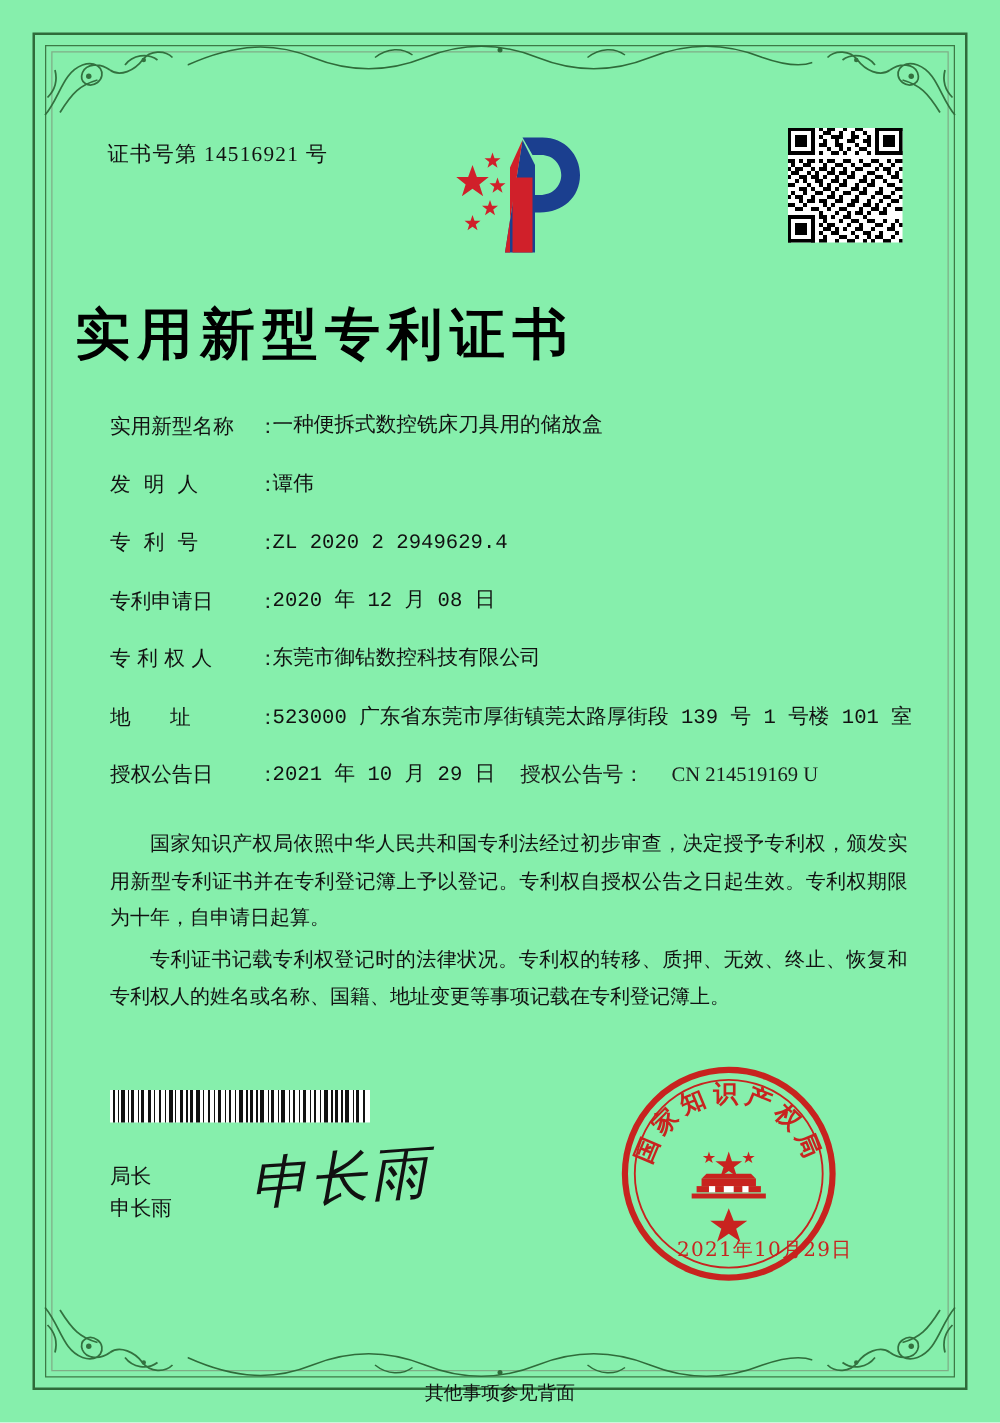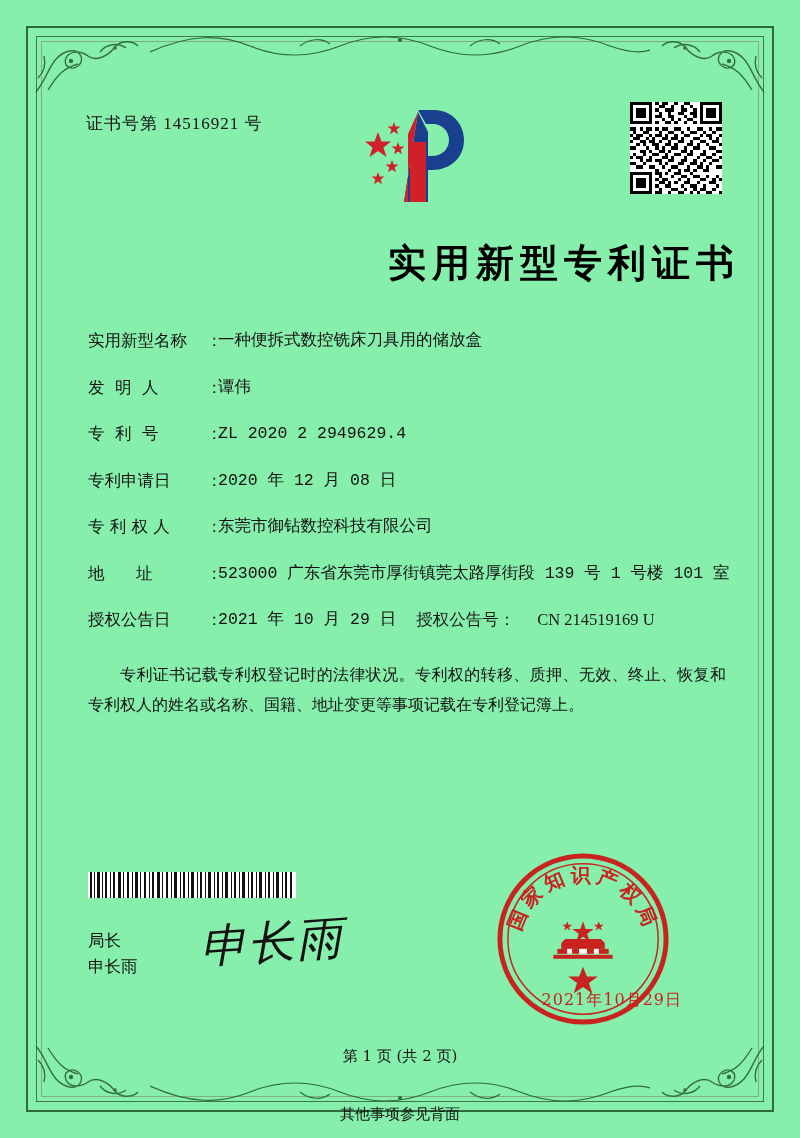--- a/index.html
+++ b/index.html
@@ -98,22 +98,22 @@
     top: 42px;
     width: 92px;
     height: 92px;
   }
   .qr svg { width:100%; height:100%; display:block; }
 
   .title {
     position: absolute;
     left: 0; right: 0;
     top: 178px;
-    text-align: right;
-    font-size: 38px;
+    text-align: left;
+    font-size: 44px;
     font-weight: bold;
     letter-spacing: 6px;
     color: #000;
     font-family: "DejaVu Serif", "Liberation Serif", serif;
   }
 
   .fields {
     position: absolute;
     left: 28px;
     right: 10px;
@@ -578,20 +578,21 @@
         <span class="field-label">授权公告日</span>
         <span class="field-colon">：</span>
         <span class="field-value">2021 年 10 月 29 日</span>
         <span class="pair-label">授权公告号</span>
         <span>：</span>
         <span class="pair-value">CN 214519169 U</span>
       </div>
     </div>
 
     <div class="paragraphs">
+      <p>国家知识产权局依照中华人民共和国专利法经过初步审查，决定授予专利权，颁发实用新型专利证书并在专利登记簿上予以登记。专利权自授权公告之日起生效。专利权期限为十年，自申请日起算。</p>
       <p>专利证书记载专利权登记时的法律状况。专利权的转移、质押、无效、终止、恢复和专利权人的姓名或名称、国籍、地址变更等事项记载在专利登记簿上。</p>
     </div>
 
     <div class="barcode">
       <svg viewBox="0 0 208 26" shape-rendering="crispEdges">
         <rect width="208" height="26" fill="#fff"></rect>
         <g fill="#111">
           <rect x="2" y="0" width="2" height="26"></rect>
             <rect x="6" y="0" width="1" height="26"></rect>
           <rect x="9" y="0" width="3" height="26"></rect>
@@ -672,17 +673,16 @@
           <path d="M68 94 L112 94 L108 90 L72 90 Z"></path>
           <rect x="86" y="100" width="8" height="5" fill="#fff"></rect>
           <rect x="74" y="100" width="5" height="5" fill="#fff"></rect>
           <rect x="101" y="100" width="5" height="5" fill="#fff"></rect>
         </g>
         <polygon points="90,118 94,128 105,128 96,134.5 99.5,145 90,138.5 80.5,145 84,134.5 75,128 86,128" fill="#c8231f"></polygon>
       </svg>
     </div>
     <div class="seal-date">2021年10月29日</div>
 
-    <div class="page-no">第 1 页 (共 2 页)</div>
   </div>
 
   <div class="footnote">其他事项参见背面</div>
 </div>
 
 </body></html>

